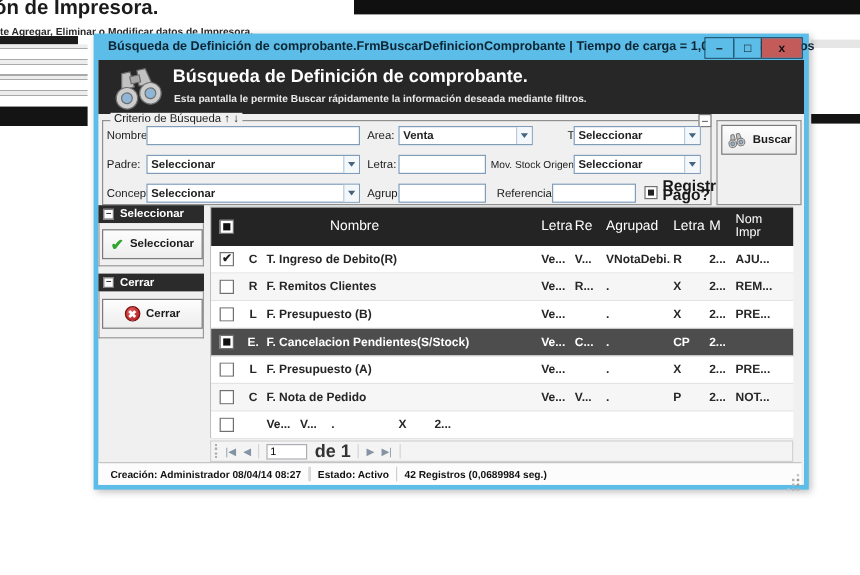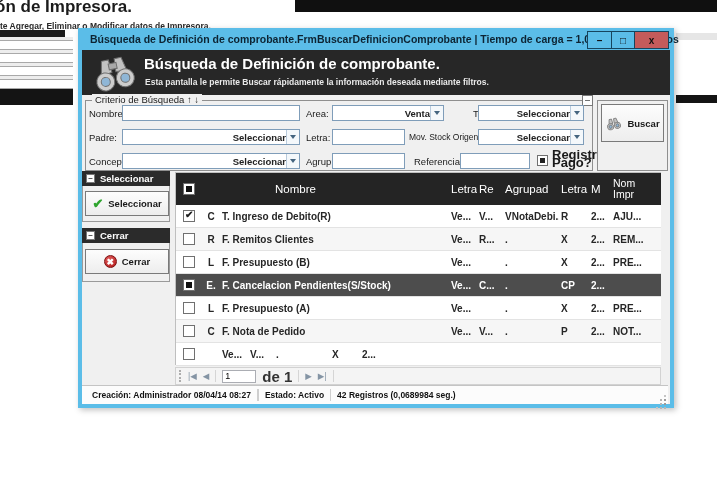--- a/index.html
+++ b/index.html
@@ -38,30 +38,30 @@
   
   .groupbox { left:3px; top:50px; width:508px; height:71px; border:1px solid #8f8f8f; }
   .legend { left:10px; top:44px; font-size:9.5px; color:#1a1a1a; background:#f0f0f0; padding:0 3px; white-space:nowrap; }
   .collapse-box { width:11px; height:11px; background:#fdfdfd; border:1px solid #777;
                   font-size:9px; line-height:8px; text-align:center; color:#222; }
   .cb-crit { left:500px; top:45px; }
   .f-label { font-size:9.5px; color:#1a1a1a; white-space:nowrap; }
   .f-input { height:16px; border:1px solid #7f9db9; background:#fff; font-family:"Liberation Sans",sans-serif;
              font-size:9.5px; font-weight:bold; color:#222; padding:0 3px; }
   .combo { height:16px; border:1px solid #7f9db9; background:#fff; display:flex; align-items:center; }
-  .combo .val { flex:1; font-size:9.5px; font-weight:bold; color:#222; padding-left:3px; white-space:nowrap; overflow:hidden;text-align:right; }
+  .combo .val { flex:1; font-size:9.5px; font-weight:bold; color:#222; padding-left:3px; white-space:nowrap; overflow:hidden; }
   .combo .arrow { width:13px; height:100%; border-left:1px solid #b9cbdc; background:#f4f8fb;
                   display:flex; align-items:center; justify-content:center; }
   .combo .arrow::after { content:""; border:3px solid transparent; border-top:4px solid #44647f; margin-top:3px; }
   .chk { width:11px; height:11px; border:1px solid #707070; background:#fff; position:relative; }
   .chk.filled::after { content:""; position:absolute; left:2px; top:2px; width:5px; height:5px; background:#222; }
   .buscar-panel { left:515px; top:50px; width:71px; height:71px; border:1px solid #8f8f8f; background:#f0f0f0; }
   .btn { border:1px solid #7a7a7a; background:linear-gradient(#fdfdfd,#ededed); display:flex; align-items:center;
          justify-content:center; gap:5px; font-size:9.5px; font-weight:bold; color:#1a1a1a; }
-  .buscar-btn { left:519px; top:54px; width:63px; height:38px; }
+  .buscar-btn { left:519px; top:54px; width:63px; height:25px; }
 
   
   .panel-hdr { width:88px; height:15px; background:#2b2b2b; color:#fff; font-size:9.5px; font-weight:bold;
                display:flex; align-items:center; gap:5px; padding-left:4px; }
   .panel-hdr .collapse-box { width:9px; height:9px; line-height:6px; font-size:8px; }
   .panel-body { width:88px; border:1px solid #9a9a9a; border-top:none; background:#f0f0f0; }
   .act-btn { left:2px; width:84px; height:25px; position:relative; }
   .check-ico { color:#2FA52F; font-size:13px; font-weight:bold; }
   .xcircle { width:13px; height:13px; border-radius:50%; background:radial-gradient(circle at 35% 30%,#e05c5c,#b01818);
              border:1px solid #7d1010; color:#fff; font-size:9px; line-height:12px; text-align:center; font-weight:bold; }

